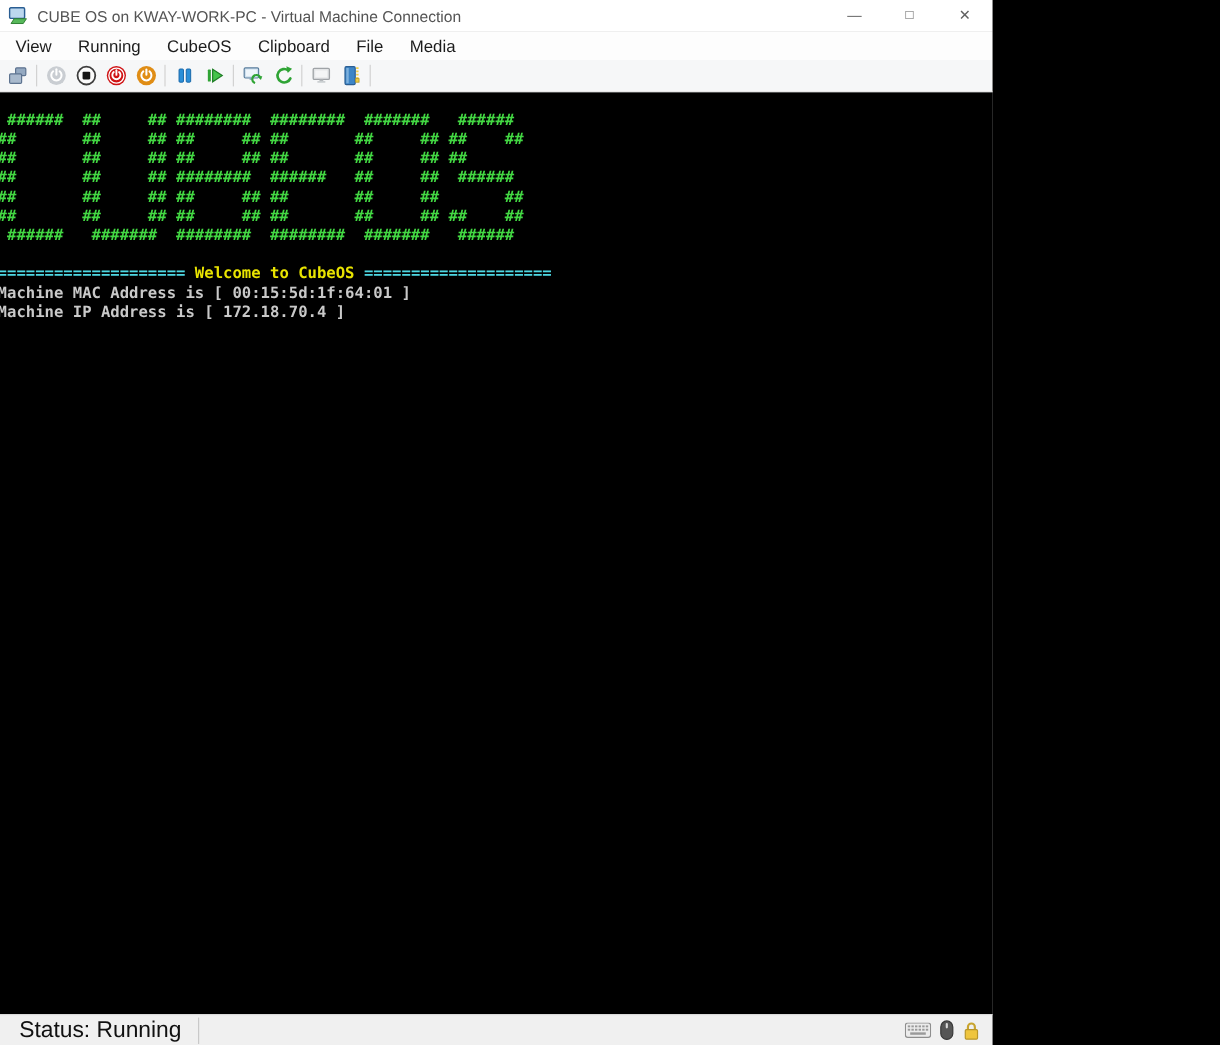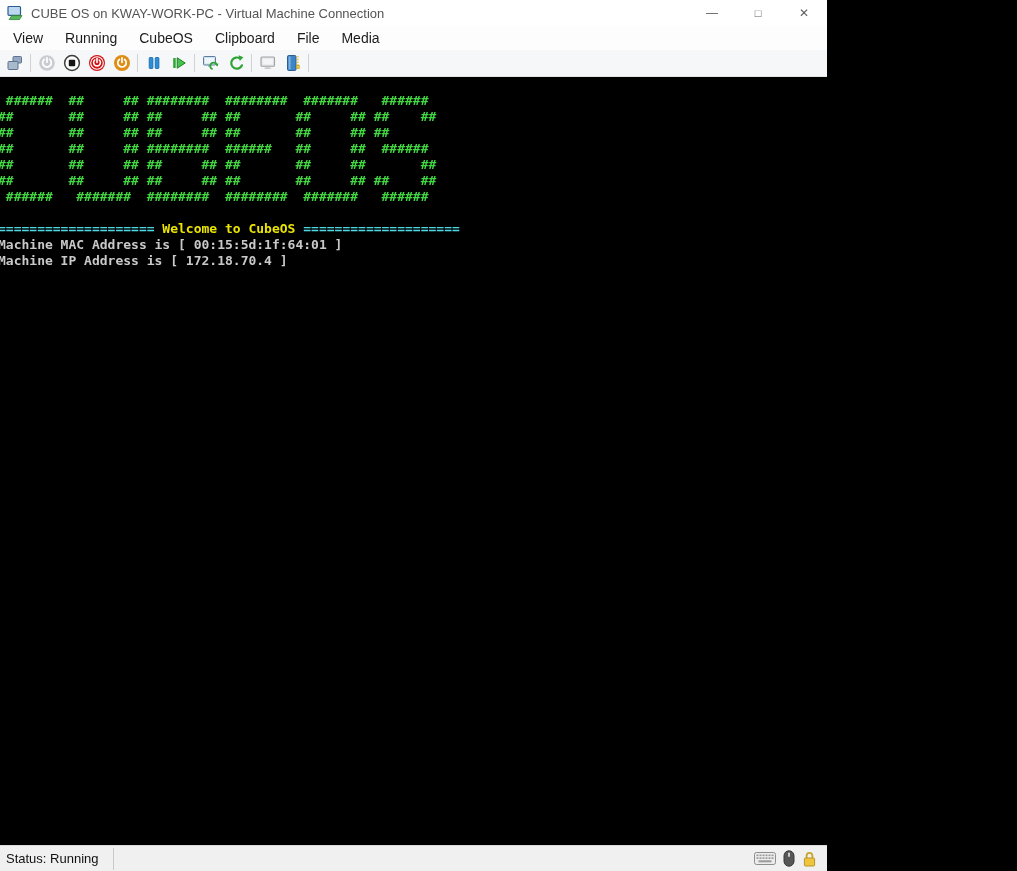--- a/index.html
+++ b/index.html
@@ -77,21 +77,21 @@
   }
   .console-spacer { height: 16px; }
 
   
   .statusbar {
     height: 26px; flex: 0 0 26px;
     background: #f0f0f0;
     border-top: 1px solid #dadada;
     display: flex; align-items: center;
   }
-  .status-text { font-size: 13px; color: #111; margin-left: 6px; }
+  .status-text { font-size: 19px; color: #111; margin-left: 16px; }
   .status-sep { width: 1px; height: 22px; background: #c9c9c9; margin-left: 14px; }
   .status-icons {
     margin-left: auto; margin-right: 10px;
     display: flex; align-items: center; gap: 7px;
   }
   .status-icons svg { display: block; }
 </style>
 </head>
 <body>
 

